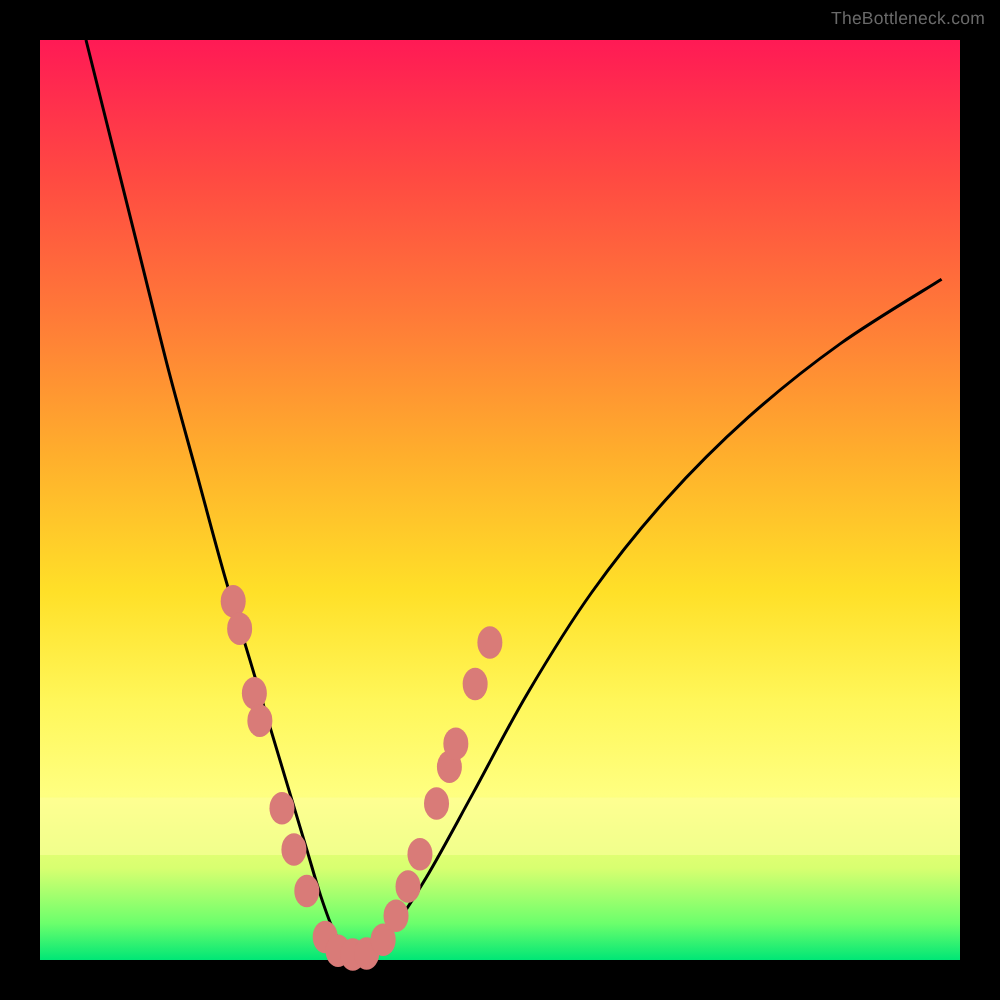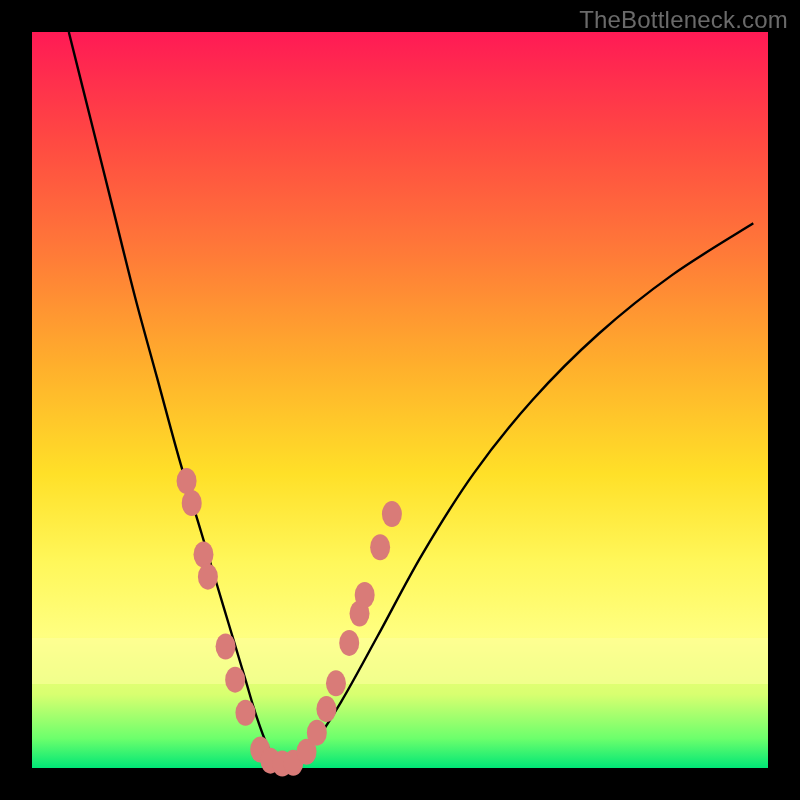--- a/index.html
+++ b/index.html
@@ -36,21 +36,21 @@
     height: 46px;
     bottom: 84px;
     background: #ffffa0;
     opacity: 0.55;
   }
   .watermark {
     position: absolute;
     top: 6px;
     right: 12px;
     color: #6a6a6a;
-    font-size: 24px;
+    font-size: 14px;
     letter-spacing: 0.2px;
     font-weight: 500;
     user-select: none;
   }
   svg.plot {
     position: absolute;
     left: 32px;
     top: 32px;
     width: 736px;
     height: 736px;

